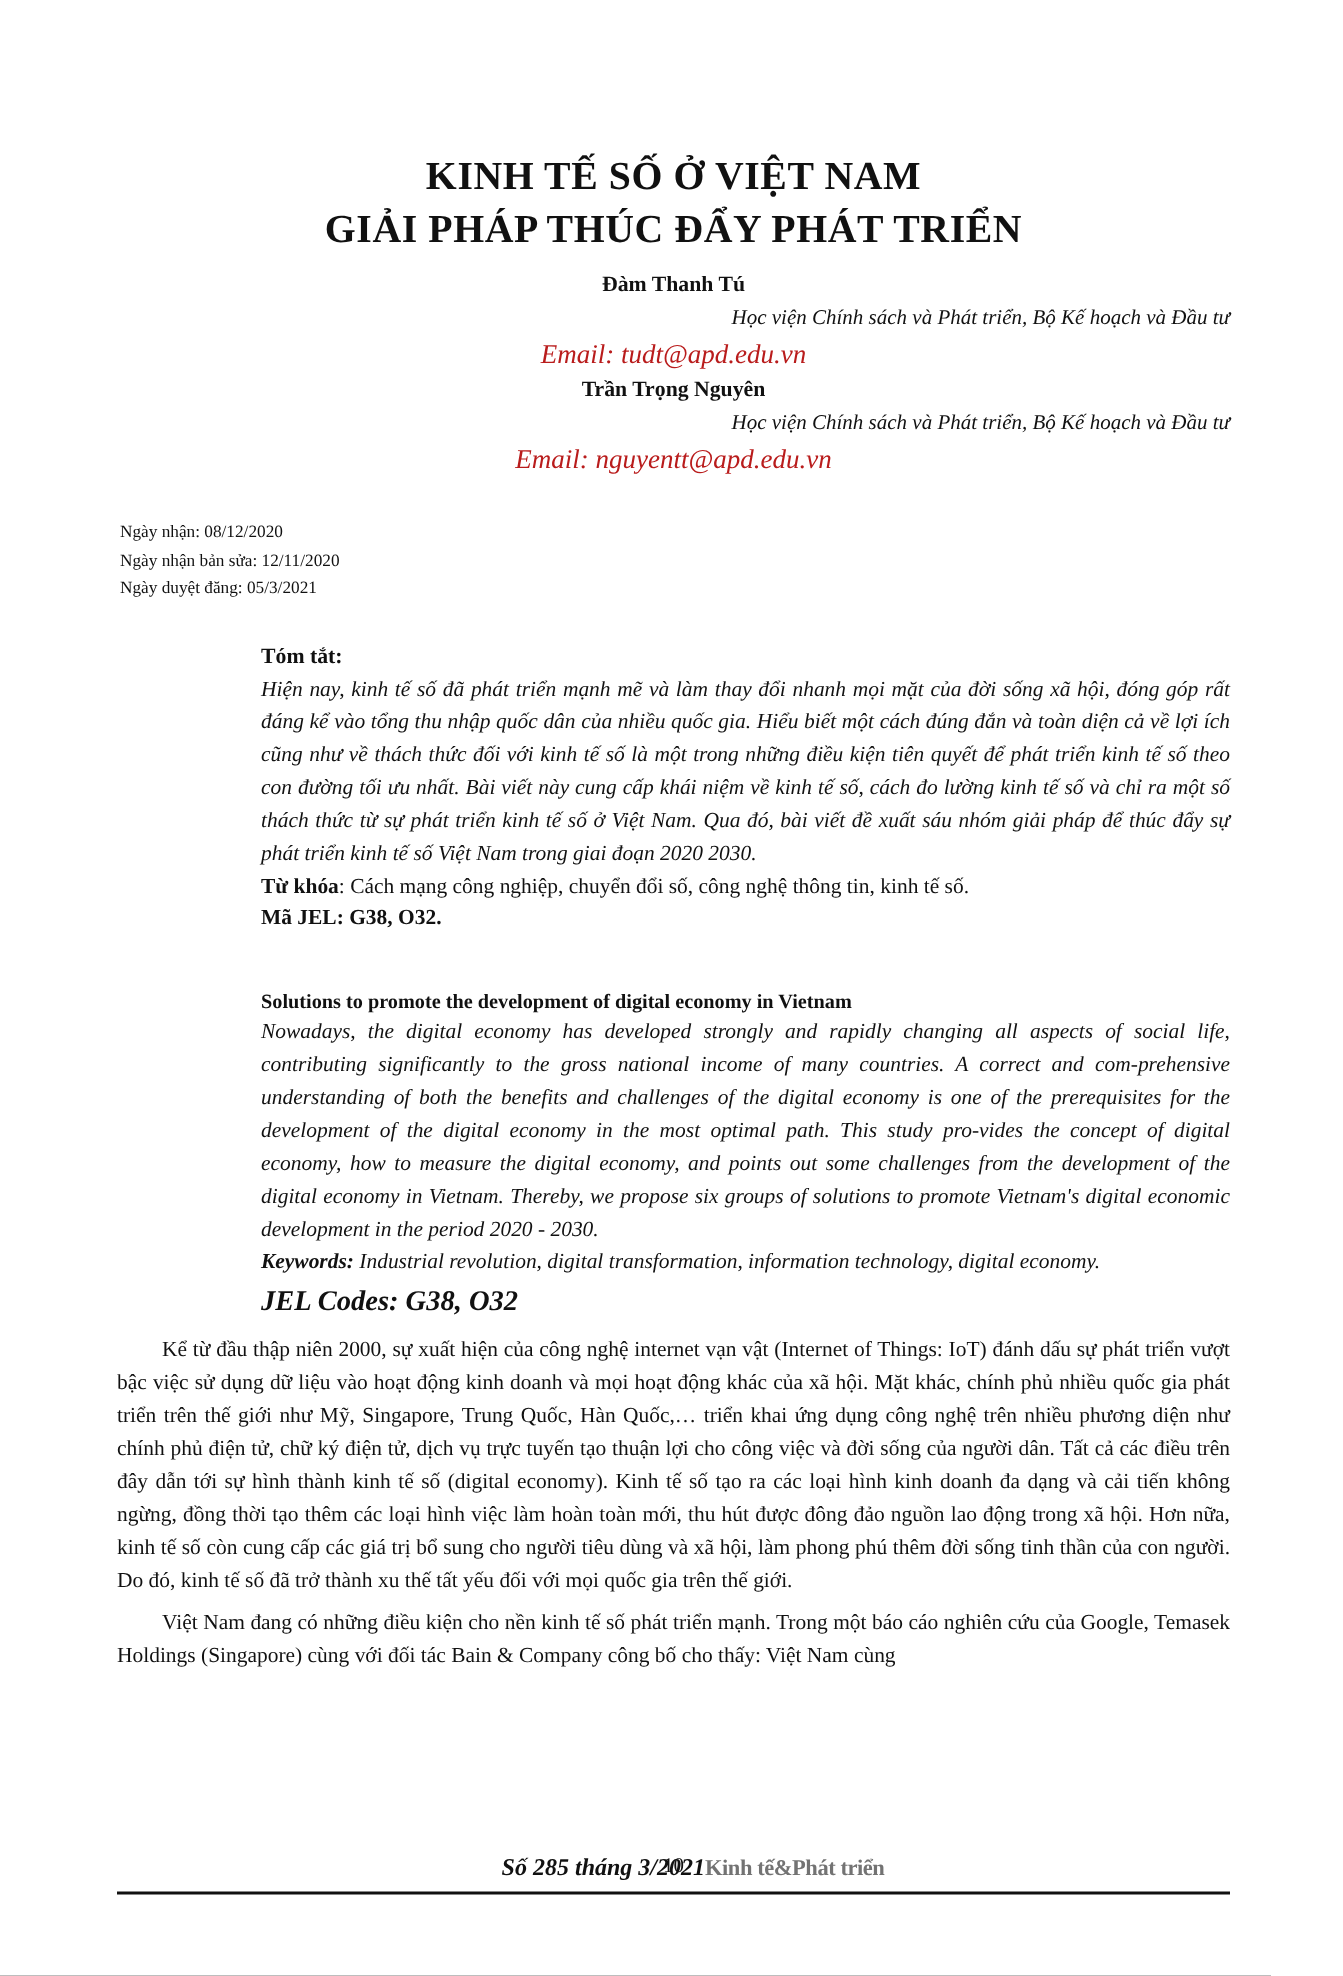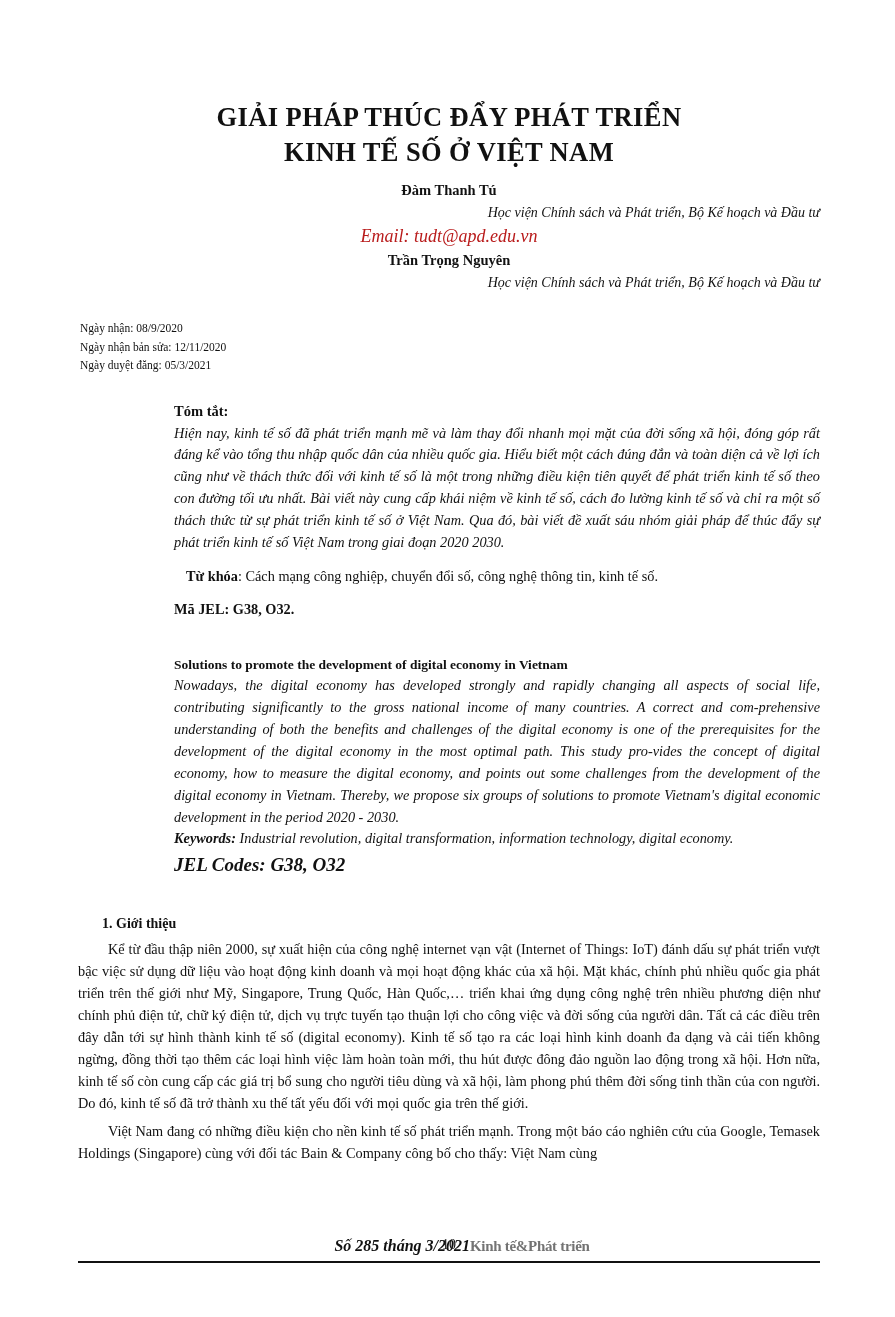--- a/index.html
+++ b/index.html
@@ -95,21 +95,21 @@
     font-size: 14.3px;
     line-height: 1.53;
     text-align: justify;
     color: #111;
     margin: 0;
   }
   .kw-line {
     font-size: 14.3px;
     line-height: 1.52;
     color: #111;
-    margin: 12px;
+    margin: 0;
   }
   .kw-line b { font-weight: bold; }
   .jel-line {
     font-weight: bold;
     font-size: 14.3px;
     line-height: 1.52;
     color: #111;
     margin: 0;
   }
 
@@ -213,51 +213,51 @@
     margin-top: 2px;
   }
 </style>
 </head>
 <body>
 
 <div class="page">
   <div class="content">
 
     <div class="title-block">
+      <div class="title-line">KINH TẾ SỐ Ở VIỆT NAM</div>
       <div class="title-line">GIẢI PHÁP THÚC ĐẨY PHÁT TRIỂN</div>
-      <div class="title-line">KINH TẾ SỐ Ở VIỆT NAM</div>
     </div>
 
     <div class="authors">
       <div class="author-name">Đàm Thanh Tú</div>
       <div class="author-affil">Học viện Chính sách và Phát triển, Bộ Kế hoạch và Đầu tư</div>
       <div class="author-email">Email: tudt@apd.edu.vn</div>
       <div class="author-name">Trần Trọng Nguyên</div>
       <div class="author-affil">Học viện Chính sách và Phát triển, Bộ Kế hoạch và Đầu tư</div>
+      <div class="author-email">Email: nguyentt@apd.edu.vn</div>
     </div>
 
     <div class="dates">
-      <div class="date-line">Ngày nhận: 08/9/2020</div>
+      <div class="date-line">Ngày nhận: 08/12/2020</div>
       <div class="date-line">Ngày nhận bản sửa: 12/11/2020</div>
       <div class="date-line">Ngày duyệt đăng:  05/3/2021</div>
     </div>
 
     <div class="abs-block">
       <div class="abs-label">Tóm tắt:</div>
       <p class="abs-body">Hiện nay, kinh tế số đã phát triển mạnh mẽ và làm thay đổi nhanh mọi mặt của đời sống xã hội, đóng góp rất đáng kể vào tổng thu nhập quốc dân của nhiều quốc gia. Hiểu biết một cách đúng đắn và toàn diện cả về lợi ích cũng như về thách thức đối với kinh tế số là một trong những điều kiện tiên quyết để phát triển kinh tế số theo con đường tối ưu nhất. Bài viết này cung cấp khái niệm về kinh tế số, cách đo lường kinh tế số và chỉ ra một số thách thức từ sự phát triển kinh tế số ở Việt Nam. Qua đó, bài viết đề xuất sáu nhóm giải pháp để thúc đẩy sự phát triển kinh tế số Việt Nam trong giai đoạn 2020    2030.</p>
       <p class="kw-line"><b>Từ khóa</b><span>: Cách mạng công nghiệp, chuyển đổi số, công nghệ thông tin, kinh tế số.</span></p>
       <p class="jel-line">Mã JEL: G38, O32.</p>
 
       <div class="en-title">Solutions to promote the development of digital economy in Vietnam</div>
       <p class="en-abs-body">Nowadays, the digital economy has developed strongly and rapidly changing all aspects of social life, contributing significantly to the gross national income of many countries. A correct and com-prehensive understanding of both the benefits and challenges of the digital economy is one of the prerequisites for the development of the digital economy in the most optimal path. This study pro-vides the concept of digital economy, how to measure the digital economy, and points out some challenges from the development of the digital economy in Vietnam. Thereby, we propose six groups of solutions to promote Vietnam's digital economic development in the period 2020 - 2030.</p>
       <p class="en-kw"><b>Keywords:</b><span> Industrial revolution, digital transformation, information technology, digital economy.</span></p>
       <p class="en-jel">JEL Codes: G38, O32</p>
     </div>
 
-    <div class="section-head">1. Giới thiệu</div>
     <p class="body-p">Kể từ đầu thập niên 2000, sự xuất hiện của công nghệ internet vạn vật (Internet of Things: IoT) đánh dấu sự phát triển vượt bậc việc sử dụng dữ liệu vào hoạt động kinh doanh và mọi hoạt động khác của xã hội. Mặt khác, chính phủ nhiều quốc gia phát triển trên thế giới như Mỹ, Singapore, Trung Quốc, Hàn Quốc,… triển khai ứng dụng công nghệ trên nhiều phương diện như chính phủ điện tử, chữ ký điện tử, dịch vụ trực tuyến tạo thuận lợi cho công việc và đời sống của người dân. Tất cả các điều trên đây dẫn tới sự hình thành kinh tế số (digital economy). Kinh tế số tạo ra các loại hình kinh doanh đa dạng và cải tiến không ngừng, đồng thời tạo thêm các loại hình việc làm hoàn toàn mới, thu hút được đông đảo nguồn lao động trong xã hội. Hơn nữa, kinh tế số còn cung cấp các giá trị bổ sung cho người tiêu dùng và xã hội, làm phong phú thêm đời sống tinh thần của con người. Do đó, kinh tế số đã trở thành xu thế tất yếu đối với mọi quốc gia trên thế giới.</p>
     <p class="body-p">Việt Nam đang có những điều kiện cho nền kinh tế số phát triển mạnh. Trong một báo cáo nghiên cứu của Google, Temasek Holdings (Singapore) cùng với đối tác Bain &amp; Company công bố cho thấy: Việt Nam cùng</p>
 
   </div>
 
   <div class="footer">
     <div class="footer-row">
       <div class="footer-left">Số 285 tháng 3/2021</div>
       <div class="footer-center">10</div>
       <div class="footer-right">Kinh tế&amp;Phát triển</div>

